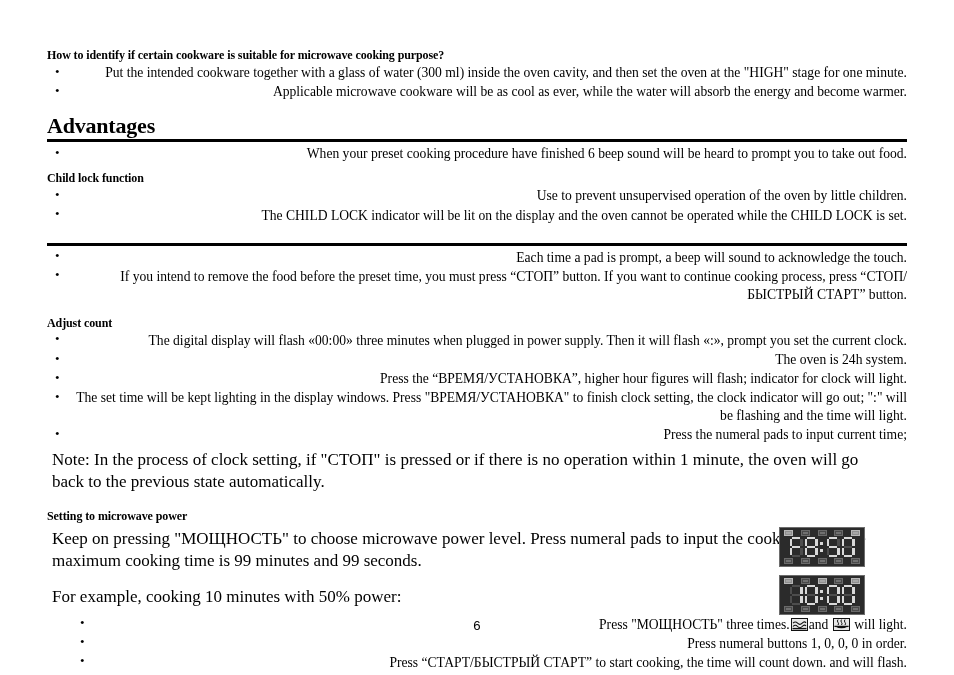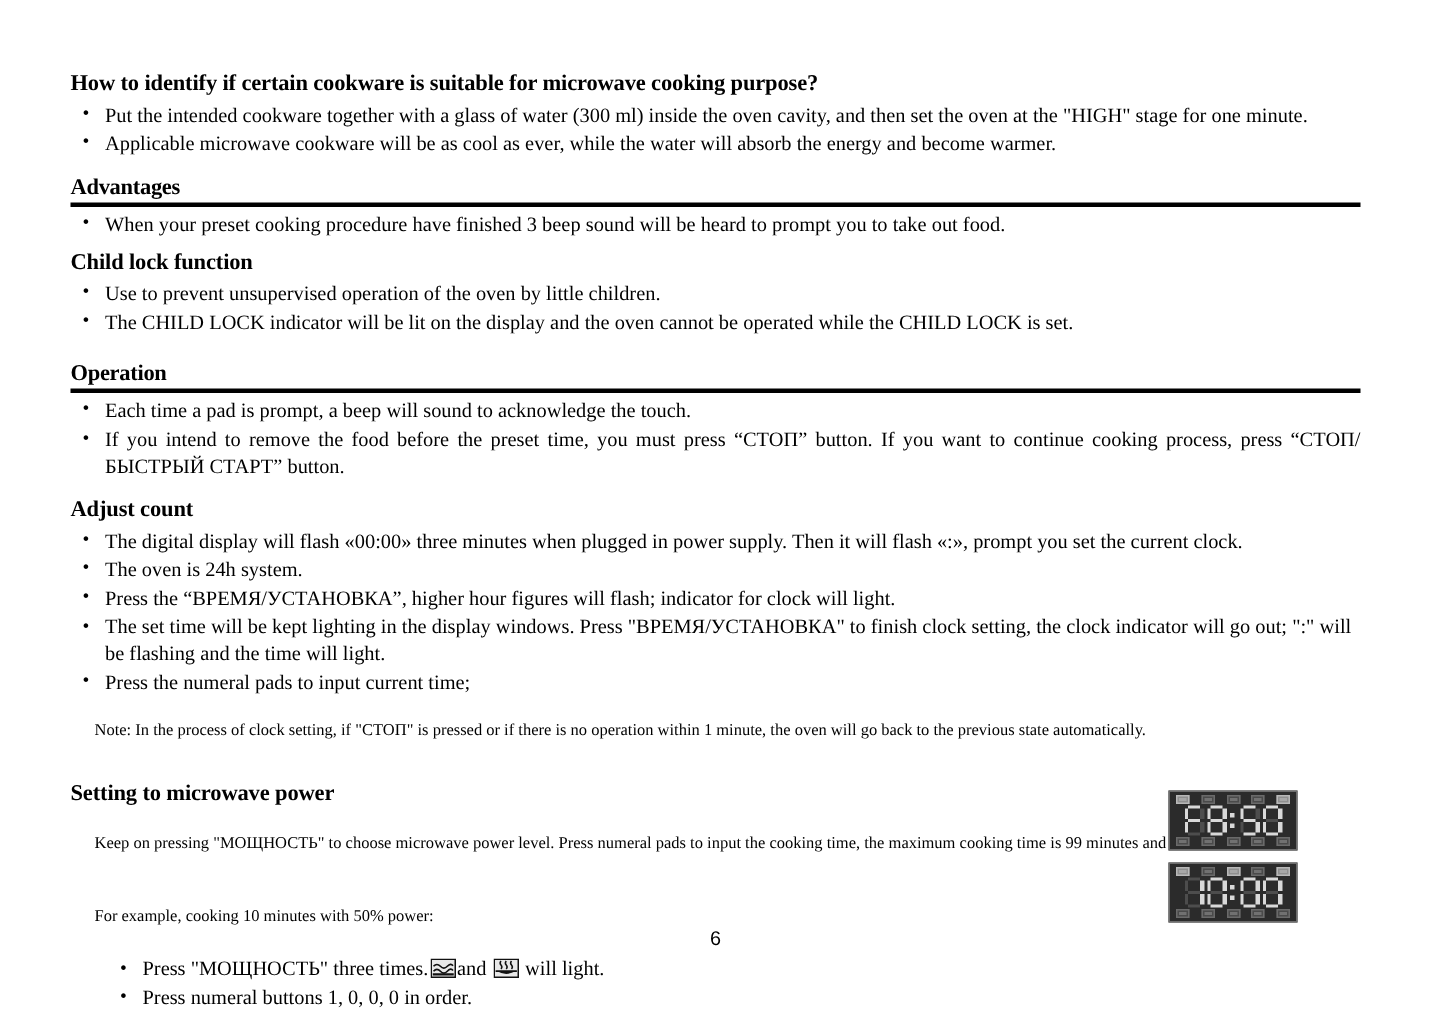--- a/index.html
+++ b/index.html
@@ -19,57 +19,58 @@
   .page {
     position: relative;
     width: 954px;
     height: 675px;
     box-sizing: border-box;
     padding: 48px 47px 0 47px;
   }
 
   
   .h-sub {
-    font-size: 15px;
+    font-size: 12px;
     font-weight: bold;
     margin: 0 0 2px 0;
     line-height: 1.18;
     letter-spacing: -0.1px;
   }
   .h-major {
-    font-size: 15px;
+    font-size: 22px;
     font-weight: bold;
     margin: 0;
     line-height: 1.12;
     letter-spacing: -0.2px;
   }
   .rule {
     border: 0;
     border-top: 3.4px solid #000;
     margin: 1px 0 3px 0;
     height: 0;
   }
 
   
   .para {
-    font-size: 11px;
+    font-size: 17px;
     line-height: 1.30;
-    margin: 16px;
+    margin: 5px;
   }
   ul.bullets {
     list-style: none;
     margin: 0;
     padding: 0;
   }
   ul.bullets > li {
     position: relative;
     padding-left: 23px;
     font-size: 13.6px;
     line-height: 1.30;
     margin: 0 0 1.5px 0;
+    text-align: right;
   }
   ul.bullets > li::before {
     content: "\2022";
     position: absolute;
     left: 8px;
     top: -0.5px;
     font-size: 13px;
     line-height: 1.30;
   }
   ul.bullets.indent2 > li {
@@ -203,34 +204,33 @@
     <li>Put the intended cookware together with a glass of water (300 ml) inside the oven cavity, and then set the oven at the "HIGH" stage for one minute.</li>
     <li>Applicable microwave cookware will be as cool as ever, while the water will absorb the energy and become warmer.</li>
   </ul>
 
   <div class="gap-m"></div>
 
   <h2 class="h-major">Advantages</h2>
   <hr class="rule">
 
   <ul class="bullets">
-    <li>When your preset cooking procedure have finished 3 beep sound will be heard to prompt you to take out food.</li>
+    <li>When your preset cooking procedure have finished 6 beep sound will be heard to prompt you to take out food.</li>
   </ul>
 
   <div class="gap-s"></div>
 
   <h3 class="h-sub">Child lock function</h3>
   <ul class="bullets">
     <li>Use to prevent unsupervised operation of the oven by little children.</li>
     <li>The CHILD LOCK indicator will be lit on the display and the oven cannot be operated while the CHILD LOCK is set.</li>
   </ul>
 
   <div class="gap-l"></div>
 
-  <h2 class="h-major">Operation</h2>
   <hr class="rule">
 
   <ul class="bullets">
     <li>Each time a pad is prompt, a beep will sound to acknowledge the touch.</li>
     <li class="justify">If you intend to remove the food before the preset time, you must press “СТОП” button. If you want to continue cooking process, press “СТОП/БЫСТРЫЙ СТАРТ” button.</li>
   </ul>
 
   <div class="gap-m"></div>
 
   <h3 class="h-sub">Adjust count</h3>

